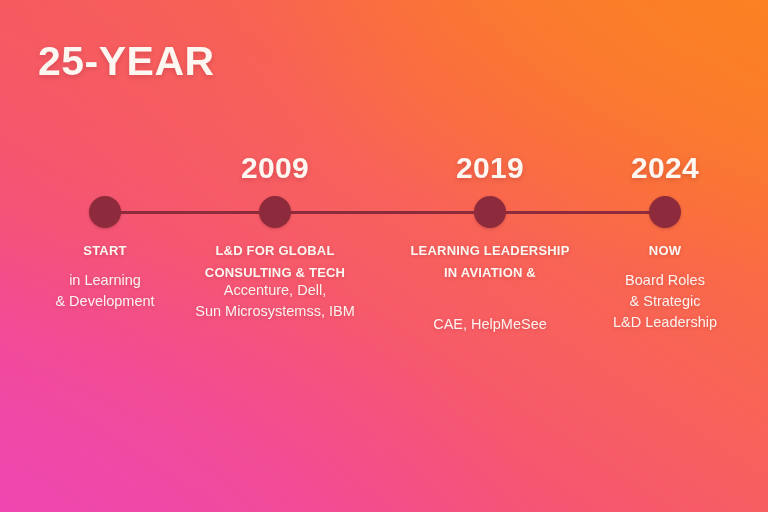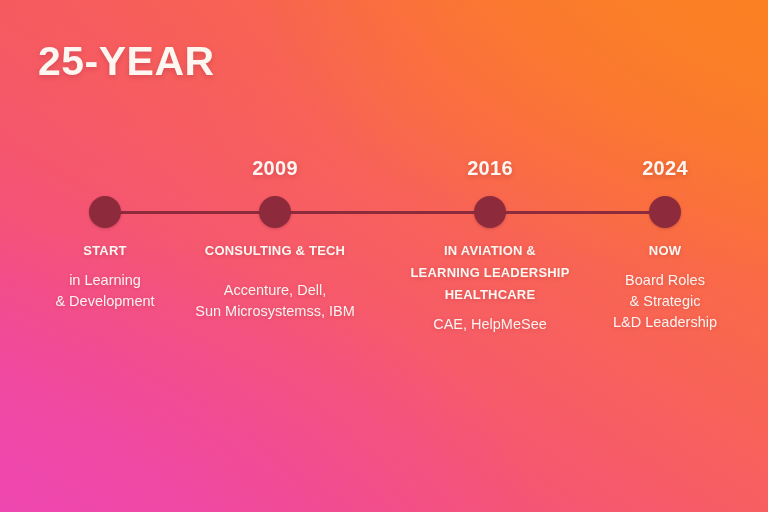--- a/index.html
+++ b/index.html
@@ -85,21 +85,21 @@
     z-index: 2;
     text-align: center;
   }
 
   .year {
     position: absolute;
     top: 152px;
     left: 0;
     width: 100%;
     color: #fdf6f1;
-    font-size: 20px;
+    font-size: 30px;
     font-weight: bold;
     line-height: 32px;
     letter-spacing: 0.3px;
     text-shadow: 0 2px 5px rgba(130,30,50,0.26);
   }
 
   .node-dot {
     position: absolute;
     top: 196px;
     left: 50%;
@@ -161,34 +161,34 @@
           </div>
           <div class="milestone-detail" style="top: 270px;">
             <span class="detail-line">in Learning</span>
             <span class="detail-line">&amp; Development</span>
           </div>
         </div>
         <div class="milestone" style="left: 275px;">
           <div class="year">2009</div>
           <div class="node-dot"></div>
           <div class="milestone-label">
+            <span class="detail-line">L&amp;D FOR GLOBAL</span>
             <span class="detail-line">CONSULTING &amp; TECH</span>
           </div>
           <div class="milestone-detail" style="top: 280px;">
             <span class="detail-line">Accenture, Dell,</span>
             <span class="detail-line">Sun Microsystemss, IBM</span>
           </div>
         </div>
         <div class="milestone" style="left: 490px;">
-          <div class="year">2016</div>
-          <div class="node-dot"></div>
-          <div class="milestone-label">
+          <div class="year">2019</div>
+          <div class="node-dot"></div>
+          <div class="milestone-label">
+            <span class="detail-line">LEARNING LEADERSHIP</span>
             <span class="detail-line">IN AVIATION &amp;</span>
-            <span class="detail-line">LEARNING LEADERSHIP</span>
-            <span class="detail-line">HEALTHCARE</span>
           </div>
           <div class="milestone-detail" style="top: 314px;">
             <span class="detail-line">CAE, HelpMeSee</span>
           </div>
         </div>
         <div class="milestone" style="left: 665px;">
           <div class="year">2024</div>
           <div class="node-dot"></div>
           <div class="milestone-label">
             <span class="detail-line">NOW</span>

